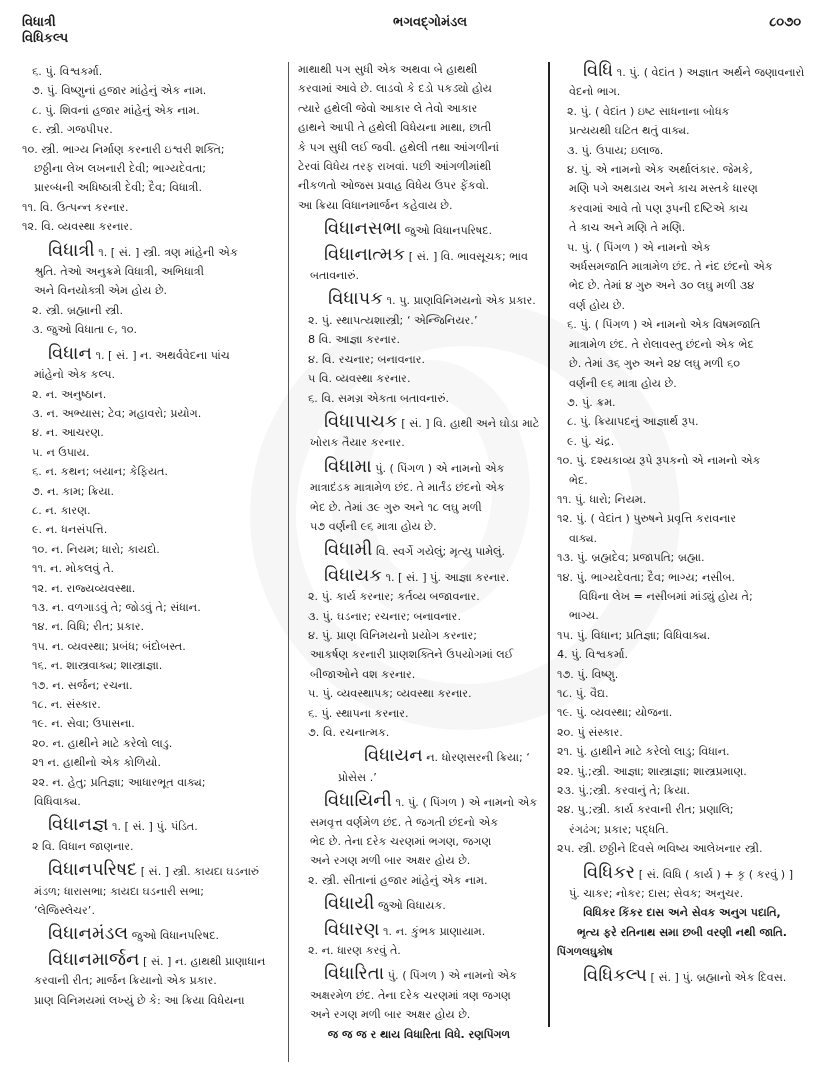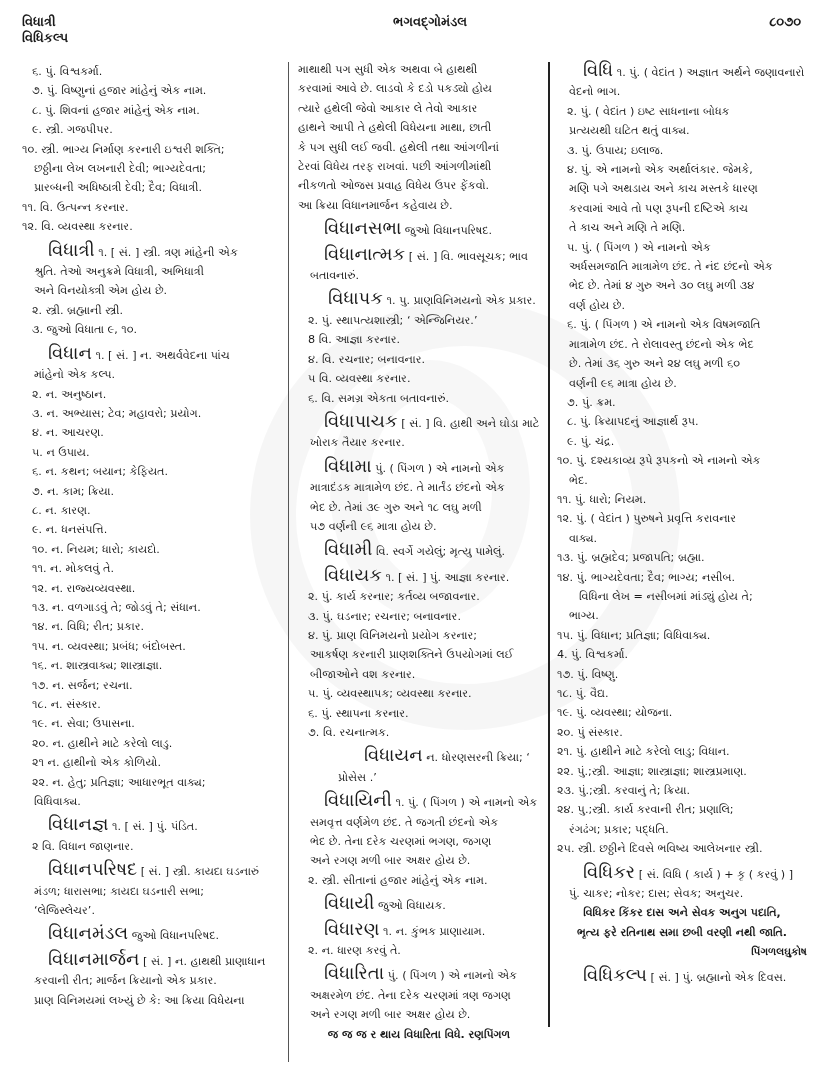--- a/index.html
+++ b/index.html
@@ -19,21 +19,21 @@
   .col2 { left:298px; width:242px; top:60px; }
   .col3 { left:557px; width:250px; top:60px; }
   .vline { position:absolute; width:1px; background:#555; }
   .v1 { left:288px; top:62px; height:1000px; }
   .v2 { left:548px; top:62px; height:965px; background:#222; width:2px; }
   .hw { font-weight:normal; font-size:18px;margin-left:26px; }
   .line { display:block; }
   .sub { display:block; padding-left:10px; }
   .cont { display:block; padding-left:12px; }
   .quote { display:block; font-weight:bold; text-align:center; font-size:11px; }
-  .quote-src { display:block; text-align:right; font-weight:bold; font-size:10.5px; }
+  .quote-src { display:block; font-weight:bold; font-size:10.5px; }
   .sense-note { display:block; padding-left:22px; }
 </style>
 </head>
 <body>
 
 <div class="watermark"></div>
 <div class="watermark2"></div>
 
 <div class="header">
   <div class="hw-top">વિધાત્રી</div>

